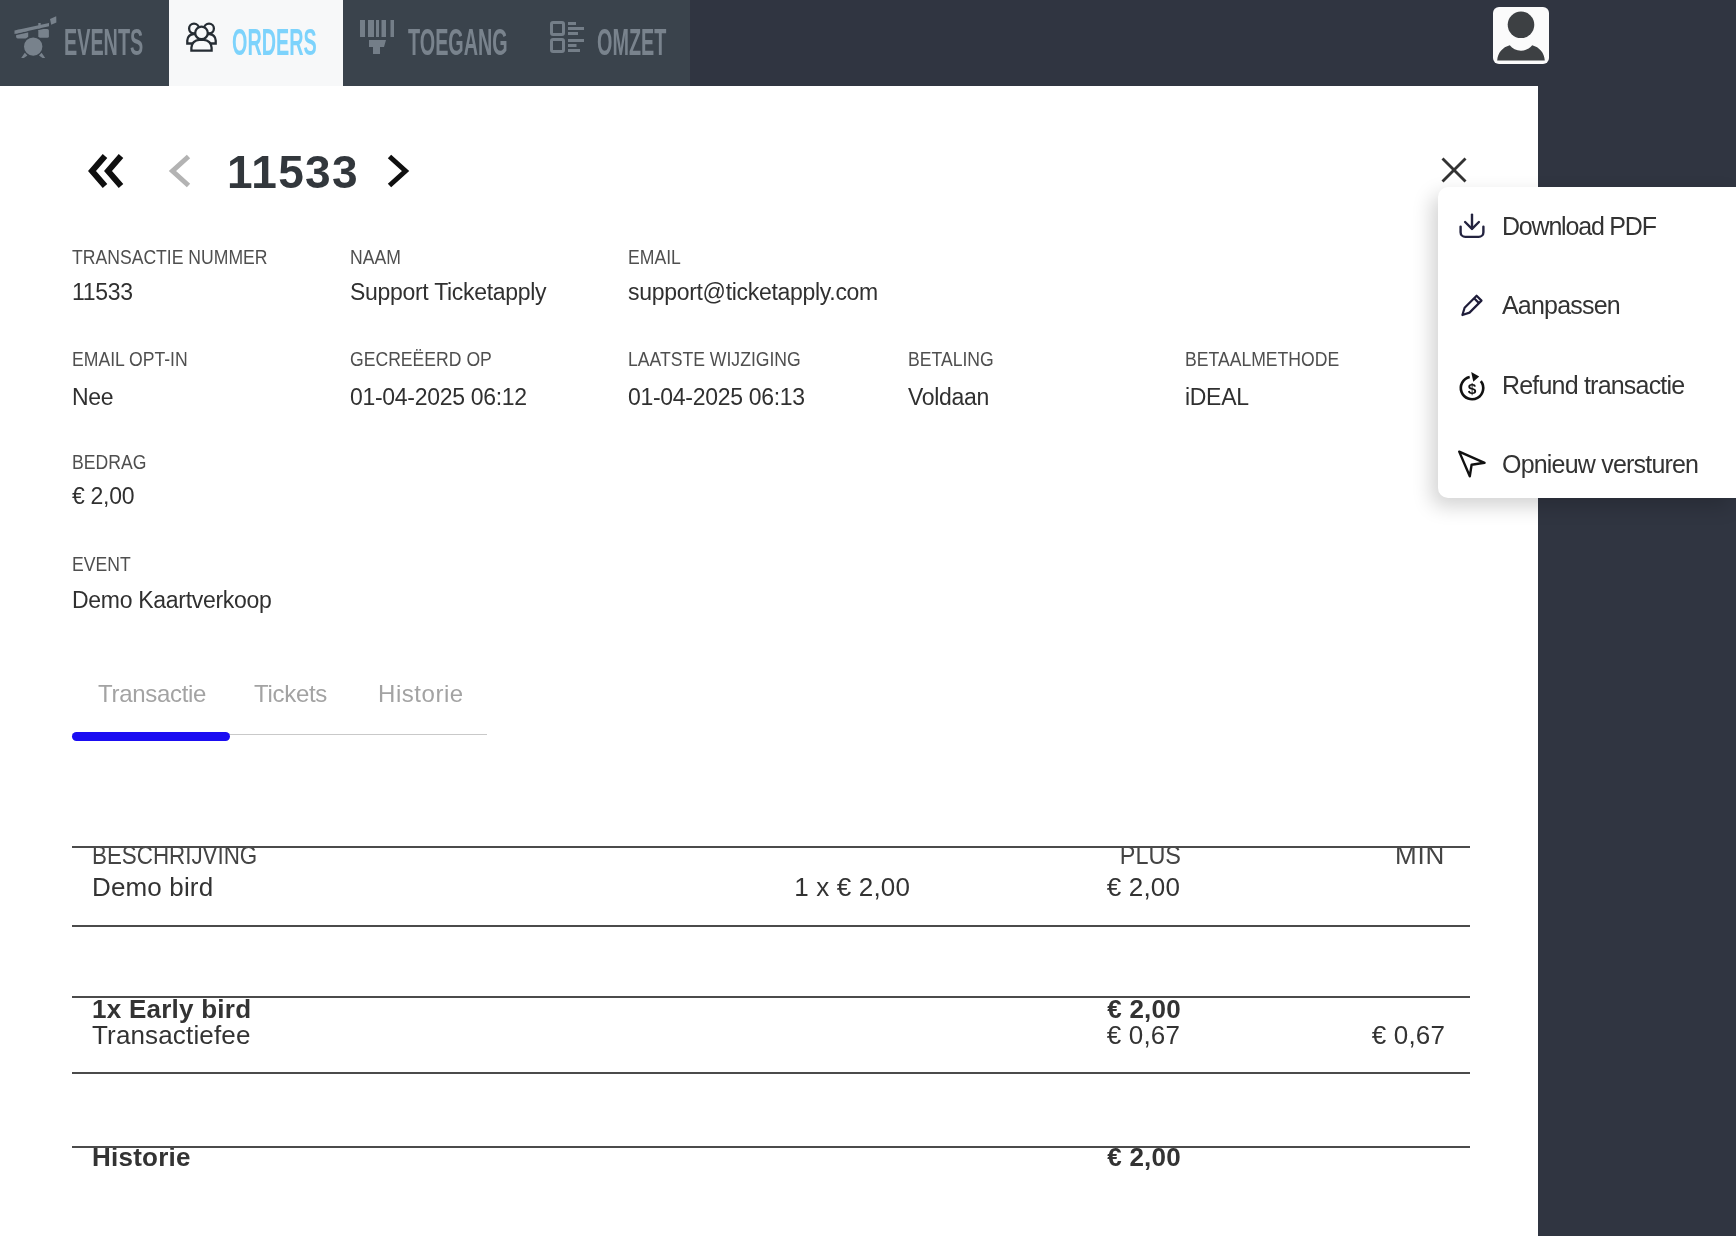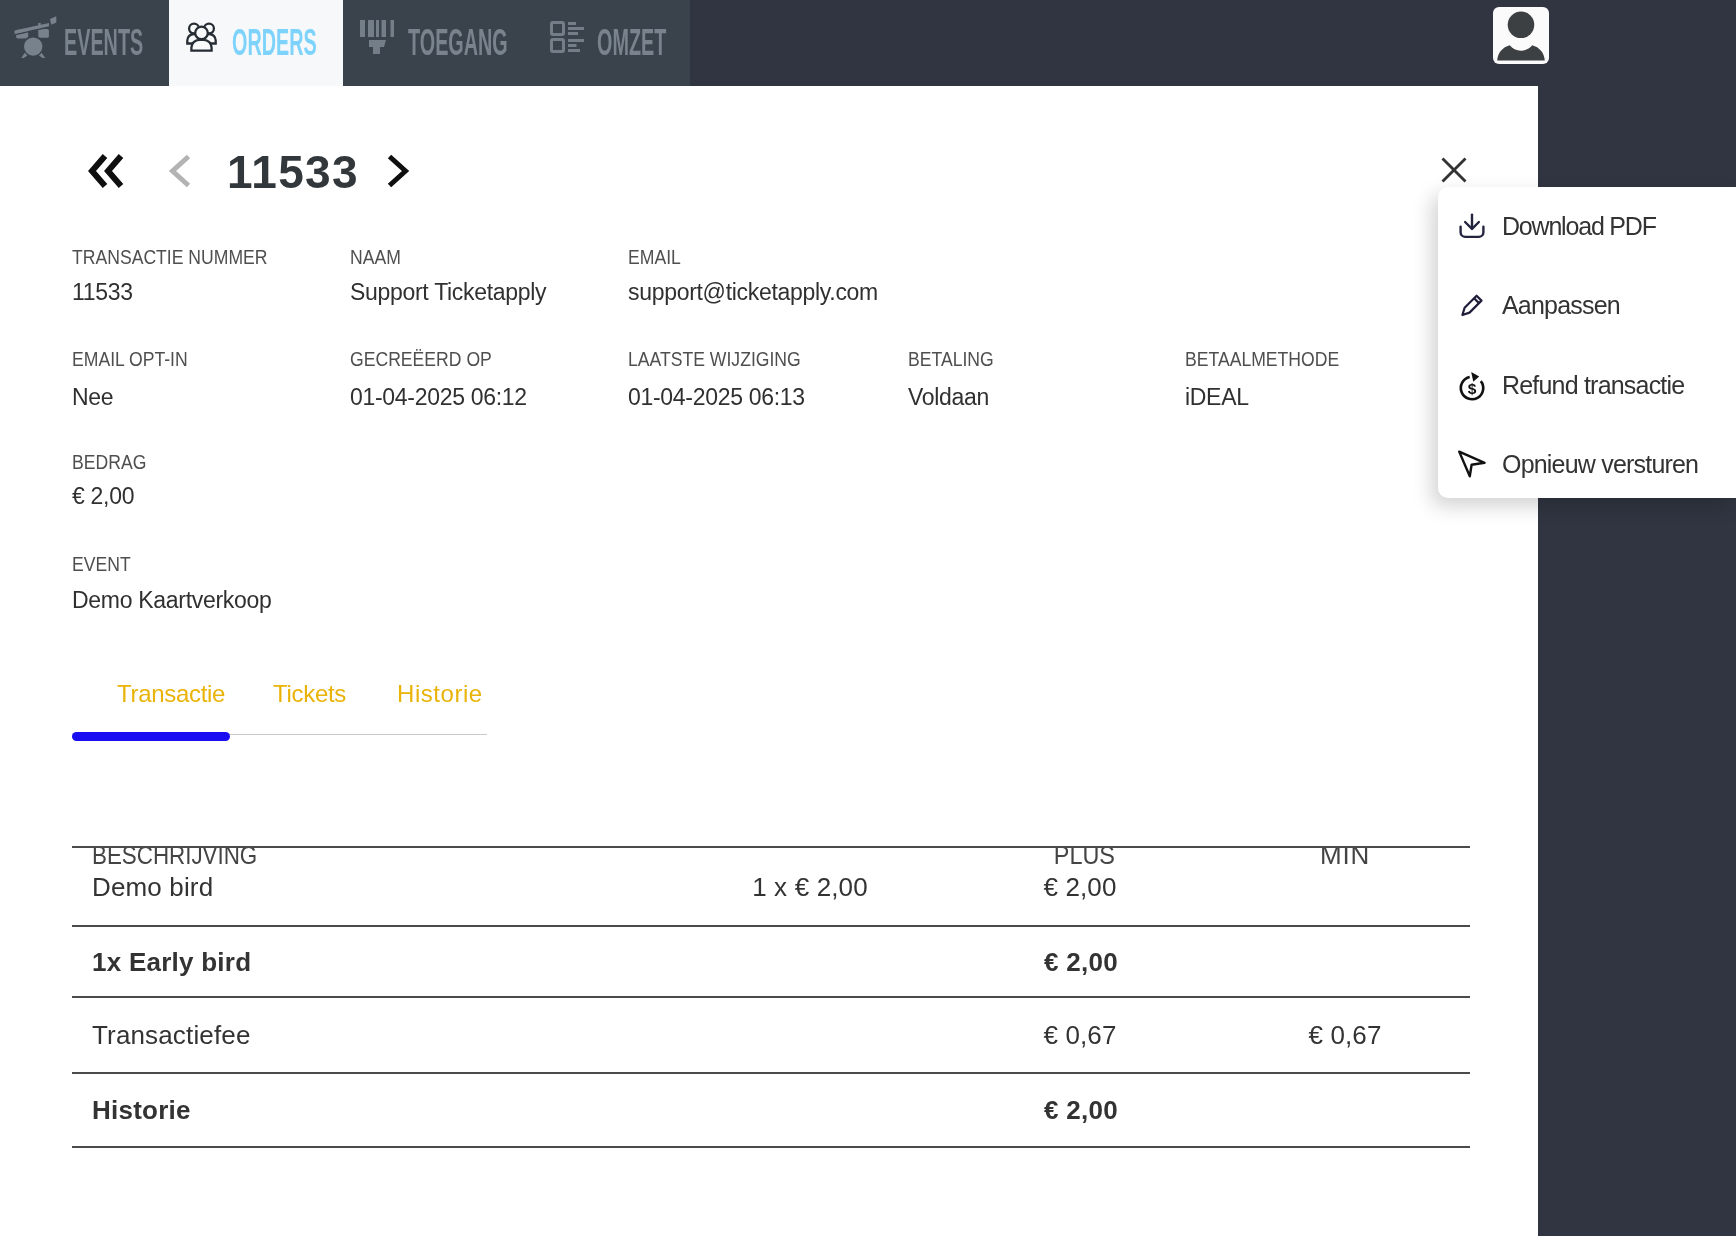--- a/index.html
+++ b/index.html
@@ -8,26 +8,26 @@
   .abs{position:absolute;}
   .navleft{left:0;top:0;width:690px;height:86px;background:#3a434c;}
   .main{left:0;top:86px;width:1538px;height:1150px;background:#ffffff;}
   .otab{left:169px;top:0;width:174px;height:86px;background:#f7f8f9;}
   .navtxt{top:0;height:86px;display:flex;align-items:center;
           font-weight:bold;font-size:36px;color:#79838d;}
   .navtxt span{display:inline-block;transform:scaleX(0.55);transform-origin:left center;}
   .lbl{font-size:20px;color:#4f4f4f;white-space:nowrap;}
   .lbl span{display:inline-block;transform:scaleX(0.88);transform-origin:left center;}
   .val{font-size:23px;color:#303030;white-space:nowrap;letter-spacing:-0.3px;}
-  .tab{font-size:24px;color:#eab308;white-space:nowrap;letter-spacing:-0.3px;margin-left:19px;}
+  .tab{font-size:24px;color:#a3a3a3;white-space:nowrap;letter-spacing:-0.3px;}
   .tcell{font-size:26px;color:#333333;white-space:nowrap;letter-spacing:0.15px;}
-  .tbold{font-weight:bold;letter-spacing:0.25px;}
+  .tbold{font-weight:bold;letter-spacing:0.25px;margin-top:47px;}
   .thead{font-size:26px;color:#444444;white-space:nowrap;margin-top:44px;}
   .line{height:2px;background:#4b4b4b;left:72px;width:1398px;}
-  .right{text-align:center;}
+  .right{text-align:right;}
   .dd{left:1438px;top:187px;width:298px;height:311px;background:#fff;
       border-radius:10px 0 0 10px;box-shadow:-6px 8px 20px rgba(0,0,0,0.18);}
   .dditem{left:1502px;font-size:25px;color:#333;letter-spacing:-0.8px;white-space:nowrap;}
 </style>
 </head>
 <body>
   <div class="abs navleft"></div>
   <div class="abs main"></div>
   <div class="abs otab"></div>
 

